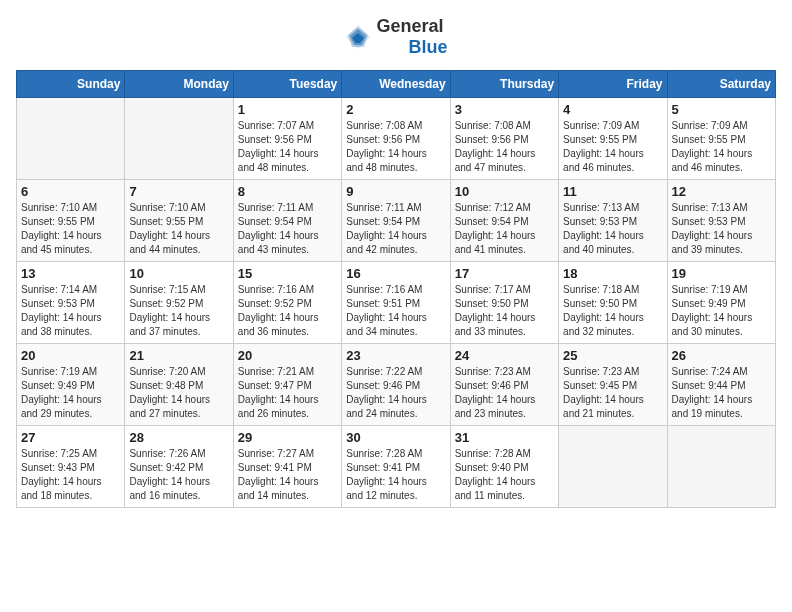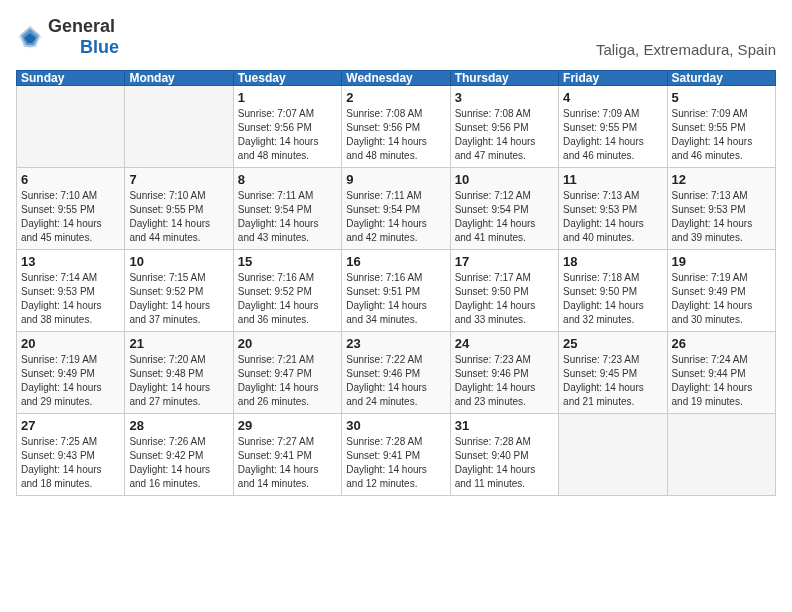--- a/index.html
+++ b/index.html
@@ -6,22 +6,23 @@
     body {
       font-family: Arial, sans-serif;
       background: #fff;
       width: 792px;
       min-height: 612px;
       padding: 16px;
     }
     .header {
       display: flex;
       justify-content: space-between;
-      align-items: flex-end;
+      align-items: center;
       margin-bottom: 12px;
+      flex-direction: column;
     }
     .logo {
       display: flex;
       align-items: center;
       gap: 4px;
     }
     .logo-text-general {
       font-size: 18px;
       font-weight: bold;
       color: #333;
@@ -49,22 +50,22 @@
       color: #555;
     }
     table {
       width: 100%;
       border-collapse: collapse;
       font-size: 11px;
     }
     thead tr th {
       background-color: #2970b8;
       color: #fff;
-      padding: 0 4px;
-      text-align: left;
+      padding: 6px 4px;
+      text-align: right;
       font-size: 12px;
       border: 1px solid #1a5a9a;
       margin-top: 48px;
     }
     tbody tr td {
       border: 1px solid #ccc;
       vertical-align: top;
       padding: 4px;
       height: 80px;
       width: 107px;
@@ -98,21 +99,20 @@
       <polygon points="14,4 24,12 20,24 8,24 4,12" fill="#1a6ab1" opacity="0.3"></polygon>
       <polygon points="14,6 22,13 18,22 10,22 6,13" fill="#1a6ab1" opacity="0.5"></polygon>
       <polygon points="14,10 20,15 16,20 12,20 8,15" fill="#1a6ab1"></polygon>
     </svg>
     <div>
       <span class="logo-text-general">General</span><br>
       <span class="logo-text-blue">Blue</span>
     </div>
   </div>
   <div class="title-block">
-    <div class="title-location">Taliga, Extremadura, Spain</div>
   </div>
 </div>
 
 <table>
   <thead>
     <tr>
       <th>Sunday</th>
       <th>Monday</th>
       <th>Tuesday</th>
       <th>Wednesday</th>

